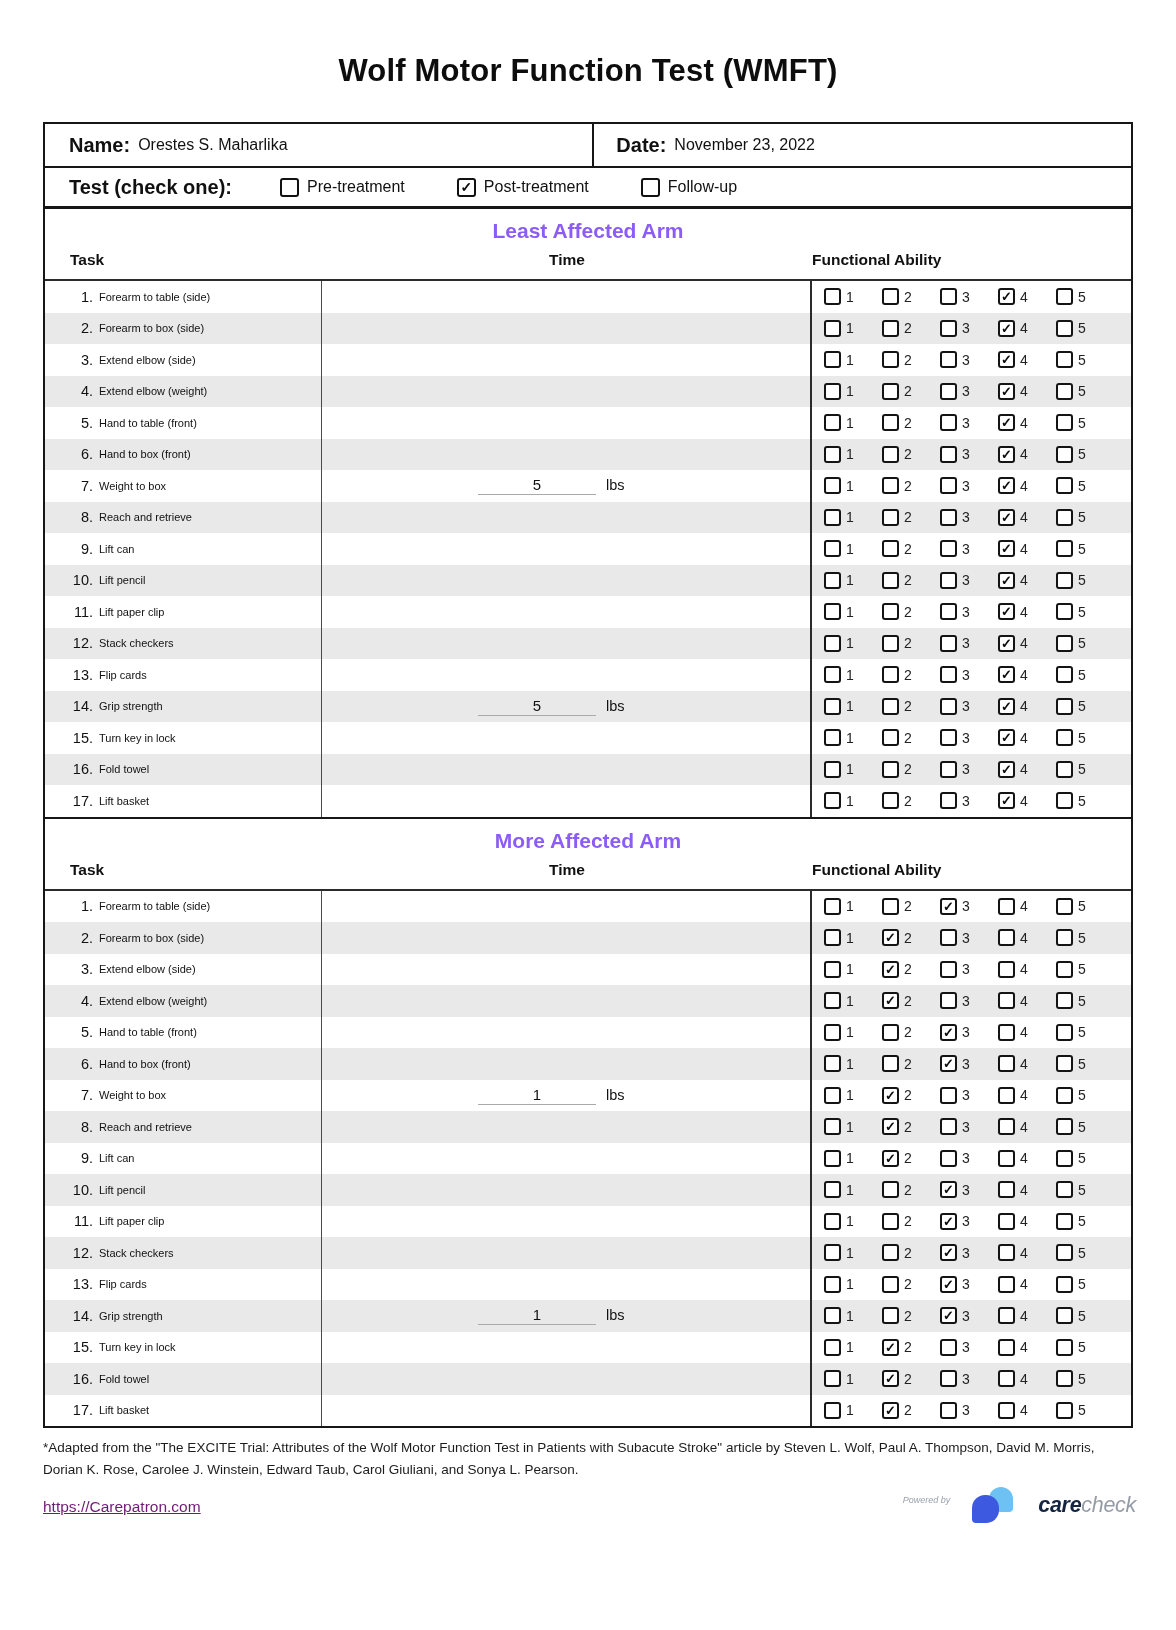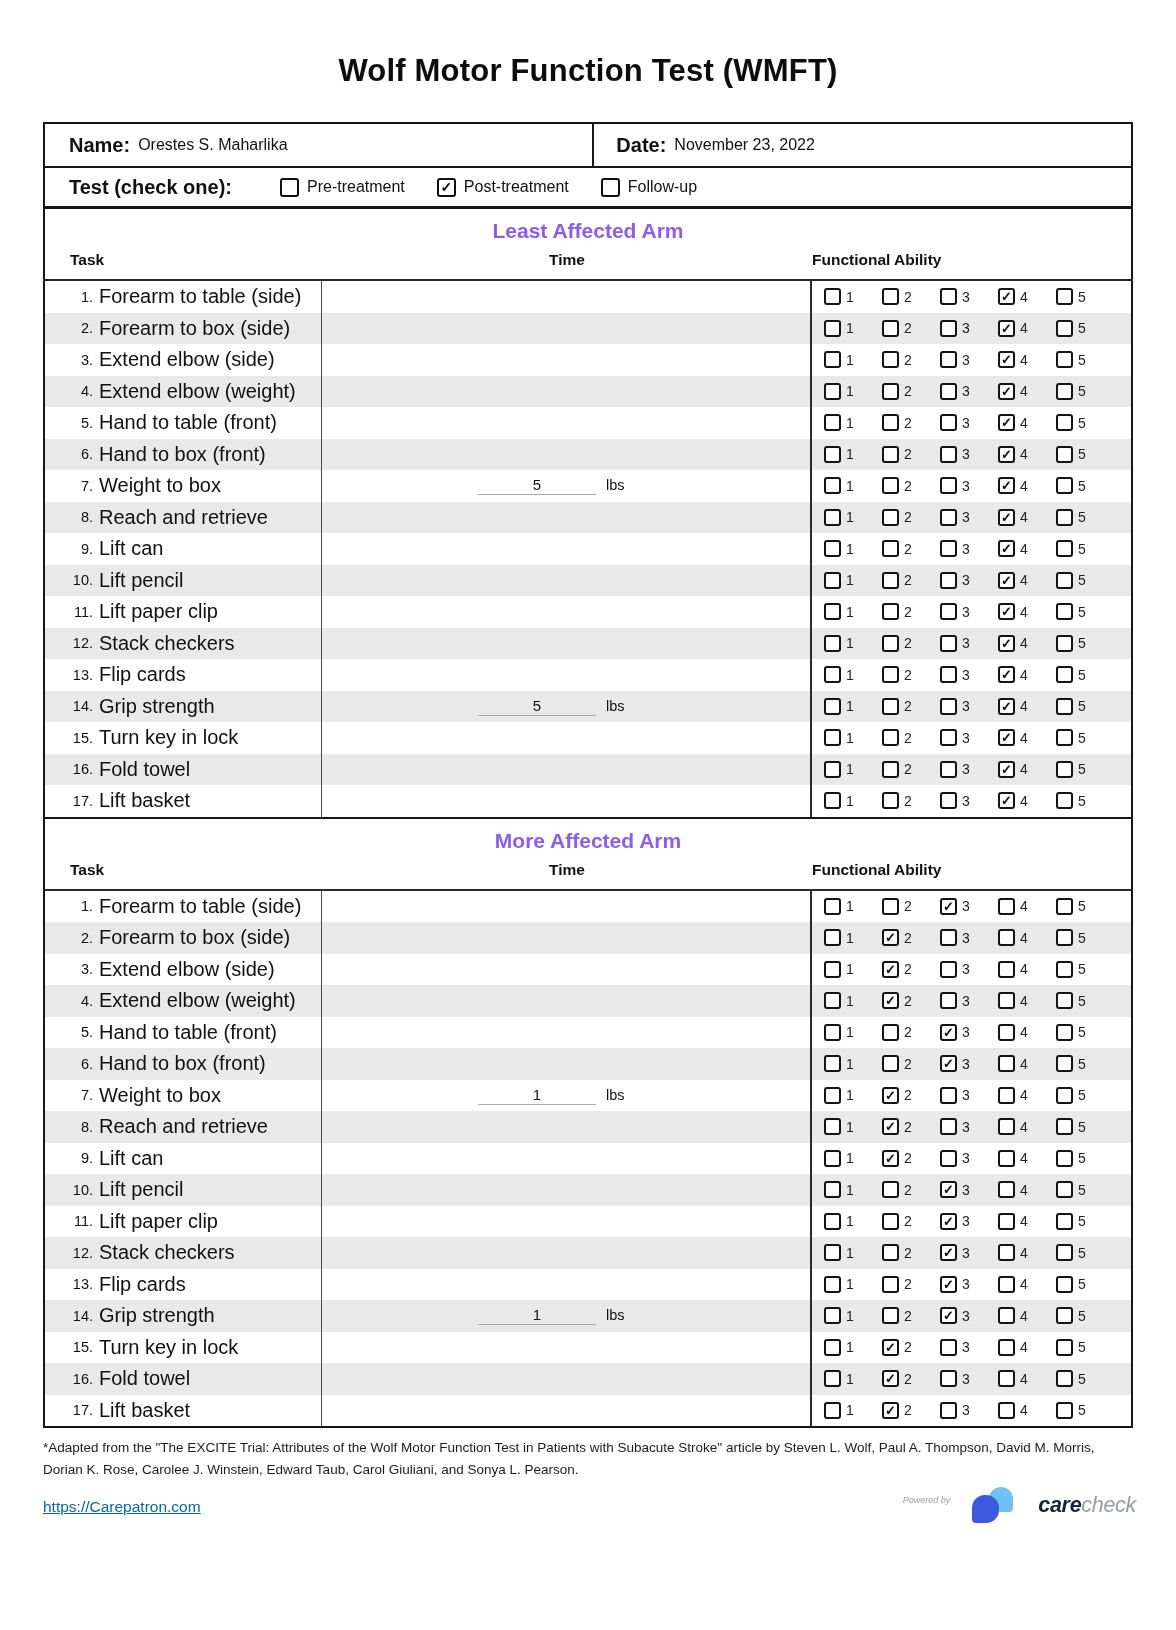--- a/index.html
+++ b/index.html
@@ -11,53 +11,53 @@
 
   .form { position:absolute; left:43px; top:122px; width:1090px; border:2px solid #161616; background:#fff; }
 
   .row-namedate { display:flex; height:44px; border-bottom:2px solid #161616; }
   .cell-name { width:50.4%; display:flex; align-items:center; padding-left:24px; }
   .cell-date { flex:1; border-left:2px solid #161616; display:flex; align-items:center; padding-left:22px; }
   .lbl { font-weight:bold; font-size:20px; white-space:nowrap; }
   .val { font-size:16px; margin-left:8px; white-space:nowrap; }
 
   .row-test { display:flex; align-items:center; height:41px; border-bottom:3px solid #161616; padding-left:24px; }
-  .test-options { display:flex; margin-left:48px; gap:32px; }
+  .test-options { display:flex; margin-left:48px; gap:52px; }
   .test-opt { display:flex; align-items:center; gap:8px; font-size:16px; }
   .box { width:19px; height:19px; border:2px solid #111; border-radius:3px; background:#fff;
          display:flex; align-items:center; justify-content:center; flex:none;
          font-size:14px; font-weight:bold; color:#0c0c0c; line-height:1; }
 
   .section + .section { border-top:2.5px solid #161616; }
   .section-title { text-align:center; font-weight:bold; font-size:21px; padding-top:10px; height:42px; color:#8b5cf6; }
   .col-headers { display:flex; height:30px; border-bottom:2px solid #2b2b2b; font-weight:bold; font-size:15.5px; }
   .ch-task { width:277px; padding-left:25px; }
   .ch-time { width:490px; text-align:center; }
   .ch-ability { flex:1; padding-right:28px; }
 
   .trow { display:flex; height:31.5px; align-items:stretch; }
   .trow.even { background:#e9e9e9; }
   .cell-task { width:277px; display:flex; align-items:center; border-right:1.5px solid #4a4a4a; }
   .t-num { width:48px; text-align:right; font-size:14.5px; flex:none; }
-  .t-label { margin-left:6px; font-size:20px; white-space:nowrap; }
+  .t-label { margin-left:6px; font-size:11px; white-space:nowrap; }
   .cell-time { width:490px; display:flex; align-items:center; border-right:2px solid #2b2b2b; }
   .time-group { margin-left:156px; display:flex; align-items:baseline; }
   .time-underline { width:118px; text-align:center; border-bottom:1.5px solid #aaa;
                     font-size:15px; padding-bottom:1px; }
   .time-unit { margin-left:10px; font-size:14.5px; }
   .cell-ability { flex:1; display:flex; align-items:center; padding-left:12px; }
   .cb-item { display:flex; align-items:center; width:58px; gap:5px; flex:none; }
   .cb { width:17px; height:17px; border:2px solid #141414; border-radius:3px; background:#fff; flex:none;
         display:flex; align-items:center; justify-content:center; font-size:13px; font-weight:bold;
         color:#0c0c0c; line-height:1; }
   .cb-num { font-size:14px; color:#222; }
 
   .footnote { position:absolute; left:43px; top:1437px; width:1090px;
               font-size:13.5px; line-height:1.65; color:#1c1c1c; }
-  .site-link { position:absolute; left:43px; top:1498px; font-size:15.5px; color:#0369a1;
+  .site-link { position:absolute; left:43px; top:1498px; font-size:15.5px; color:#701a75;
                text-decoration:underline; cursor:pointer; }
   .powered { position:absolute; right:40px; top:1487px; display:flex; align-items:center; gap:22px;font-style:italic; }
   .powered-label { font-size:9px; color:#9aa1aa; margin-top:-10px; }
   .logo-bubbles { position:relative; width:44px; height:36px; display:inline-block; }
   .bubble-dark { position:absolute; left:0; bottom:0; width:27px; height:28px; background:#3c59e0;
                  border-radius:13px 13px 13px 4px; z-index:2; }
   .bubble-light { position:absolute; right:3px; top:0; width:24px; height:25px; background:#6ec2f3;
                   border-radius:12px 12px 4px 12px; z-index:1; }
   .brand { font-size:21.5px; letter-spacing:-.3px; white-space:nowrap; }
   .brand-care { font-weight:bold; color:#15243f; }

